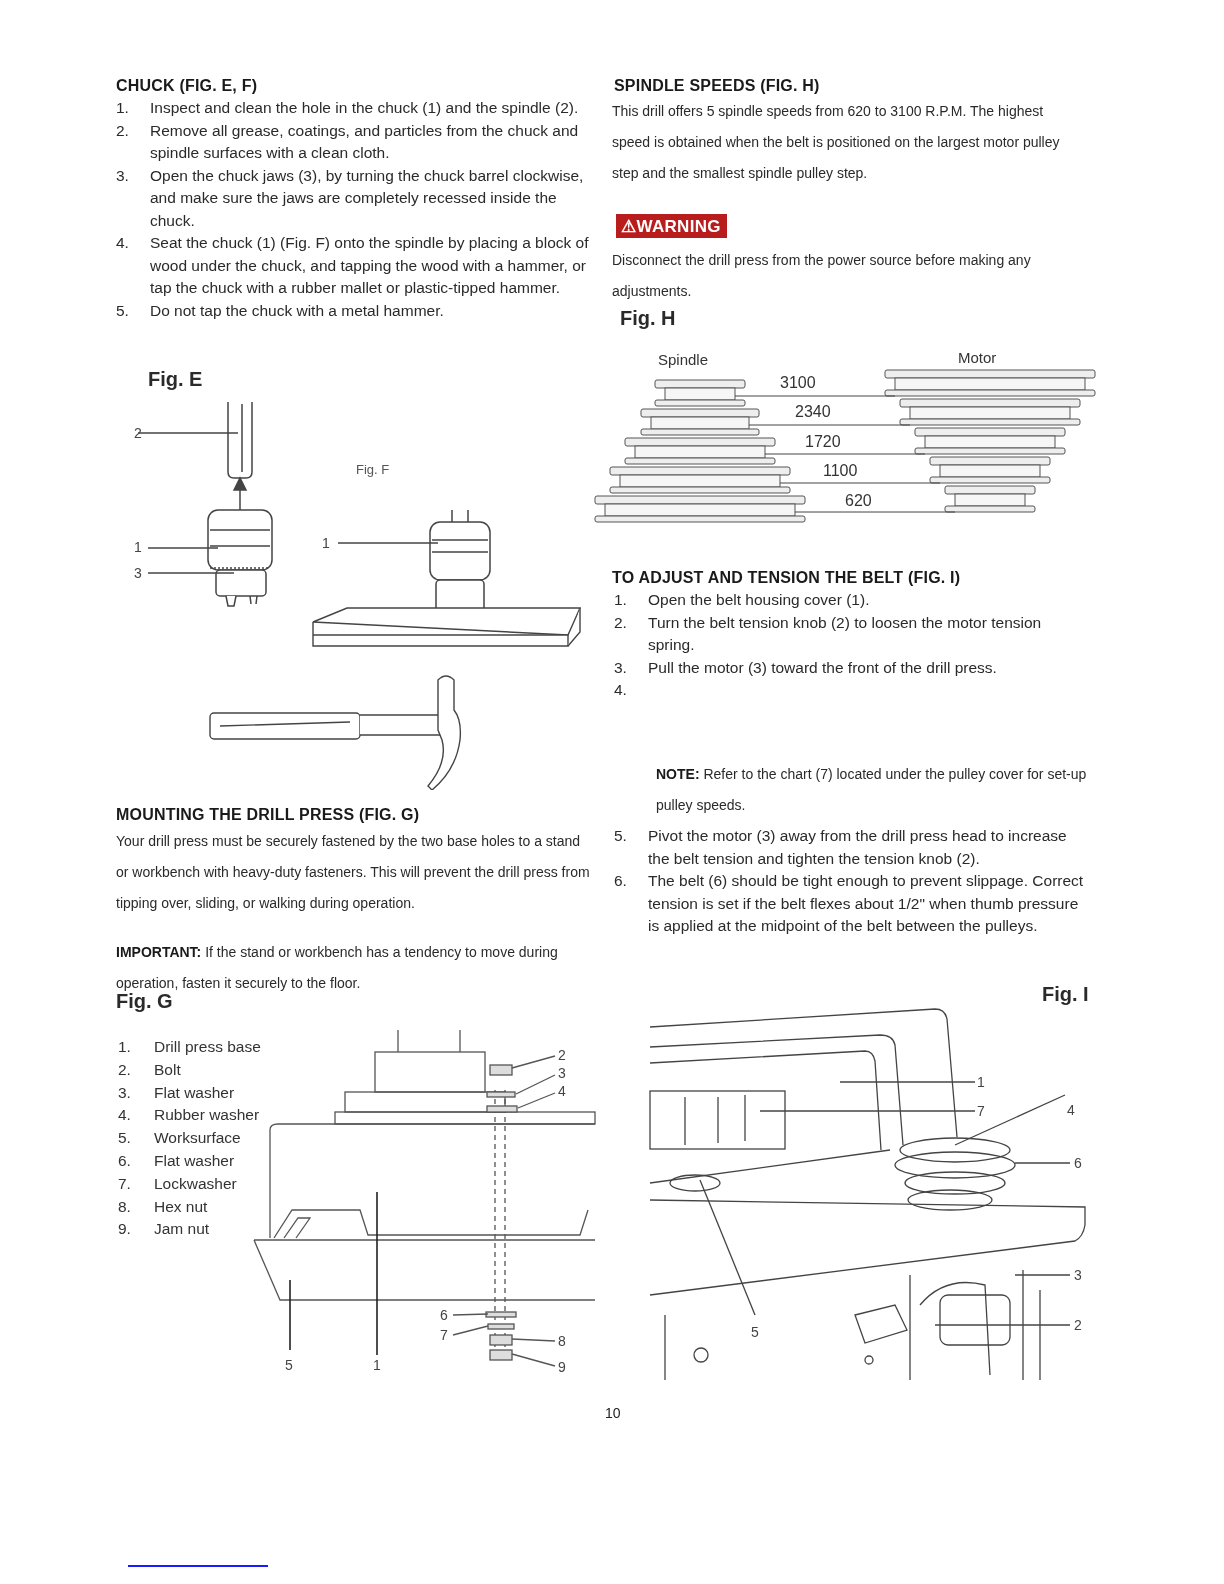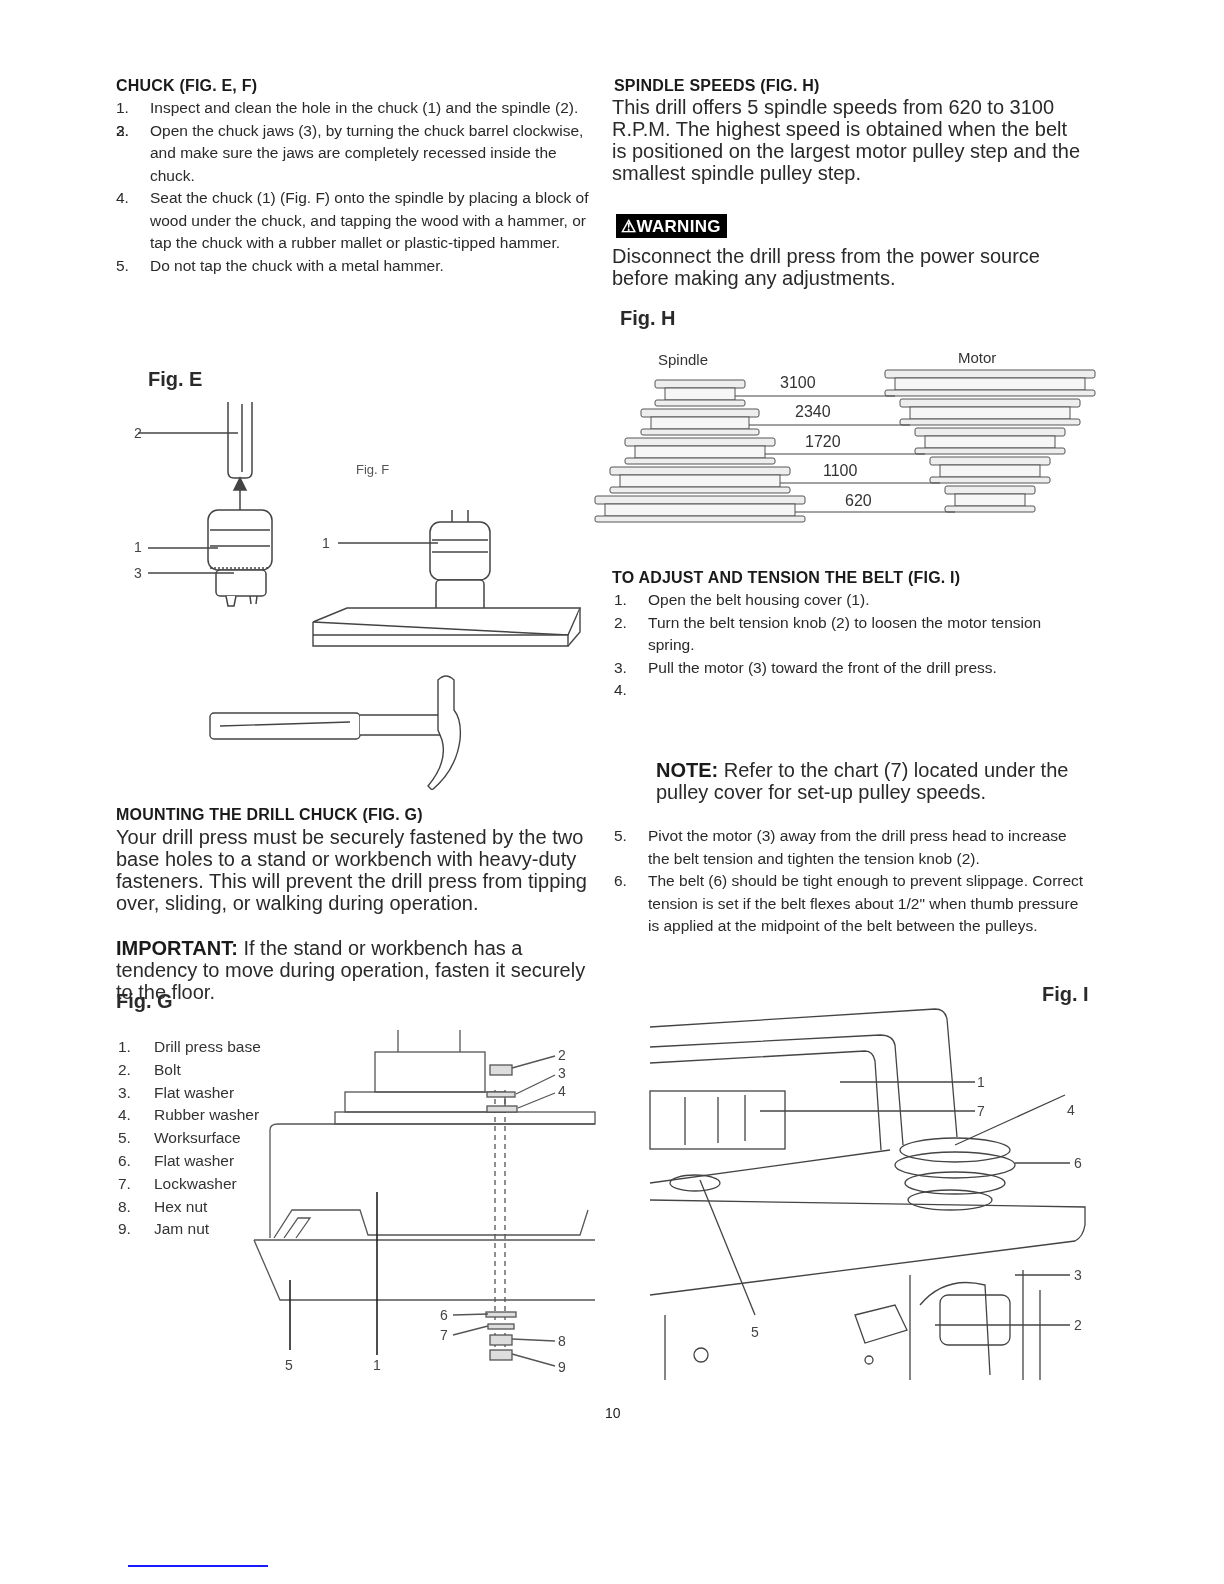--- a/index.html
+++ b/index.html
@@ -1,39 +1,39 @@
 <!DOCTYPE html>
 <html><head>
 <meta charset="utf-8">
 <style>
   html, body { margin: 0; padding: 0; background: #ffffff; }
   body { width: 1224px; height: 1584px; position: relative; overflow: hidden;
          font-family: "Liberation Sans", sans-serif; color: #222; }
   .abs { position: absolute; }
   .h { font-weight: bold; font-size: 16px; color: #1a1a1a; letter-spacing: 0.2px; }
-  .p { font-size: 20px; line-height: 22px; color: #2a2a2a; }
+  .p { font-size: 14px; line-height: 31px; color: #2a2a2a; }
   ol.steps { list-style: none; margin: 0; padding: 0; }
   ol.steps li { position: relative; padding-left: 36px; font-size: 15.5px; line-height: 22.5px; color: #2a2a2a; }
   ol.steps li .num { position: absolute; left: 2px; top: 0; }
   .fig { font-weight: bold; font-size: 20px; color: #2a2a2a; text-align: right; }
-  .warn { background: #000000; color: #fff; font-weight: bold; font-size: 17px; padding: 2px 6px 1px 5px; letter-spacing: 0.3px; display: inline-block; }
+  .warn { background: #b91c1c; color: #fff; font-weight: bold; font-size: 17px; padding: 2px 6px 1px 5px; letter-spacing: 0.3px; display: inline-block; }
   svg text { font-family: "Liberation Sans", sans-serif; }
   .partlist { font-size: 15.5px; line-height: 22.8px; color: #333; }
   .partlist li { padding-left: 36px; position: relative; }
   .partlist li .num { position: absolute; left: 0; }
   .pageno { font-size: 14px; color: #222; }
   .bottom-link { position: absolute; left: 128px; top: 1565px; width: 140px; height: 2px; background: #1a1aff; }
 </style>
 </head>
 <body>
 
 <div class="abs h" style="left:116px; top:77px;text-align:right;">CHUCK  (FIG. E, F)</div>
 <ol class="steps abs" style="left:114px; top:97px; width:475px;">
   <li><span class="num">1.</span><span>Inspect and clean the hole in the chuck (1) and the spindle (2).</span></li>
-  <li><span class="num">2.</span></li>
+  <li><span class="num">2.</span><span>Remove all grease, coatings, and particles from the chuck and spindle surfaces with a clean cloth.</span></li>
   <li><span class="num">3.</span><span>Open the chuck jaws (3), by turning the chuck barrel clockwise, and make sure the jaws are completely recessed inside the chuck.</span></li>
   <li><span class="num">4.</span><span>Seat the chuck (1) (Fig. F) onto the spindle by placing a block of wood under the chuck, and tapping the wood with a hammer, or tap the chuck with a rubber mallet or plastic-tipped hammer.</span></li>
   <li><span class="num">5.</span><span>Do not tap the chuck with a metal hammer.</span></li>
 </ol>
 
 <div class="abs fig" style="left:148px; top:368px;">Fig. E</div>
 <div class="abs fig" style="left:356px; top:462px; font-weight:normal; color:#555; font-size:13px;">Fig. F</div>
 
 <svg class="abs" style="left:110px; top:390px;" width="490" height="400">
 
@@ -78,21 +78,21 @@
   </g>
 
   <g stroke="#444" fill="#fff" stroke-width="1.4">
     <rect x="100" y="323" width="150" height="26" rx="4"></rect>
     <line x1="110" y1="336" x2="240" y2="332"></line>
     <path d="M250 325 L330 325 L330 345 L250 345"></path>
     <path d="M328 290 Q336 282 344 290 L344 320 Q352 330 350 350 Q346 380 322 400 L318 396 Q338 372 332 350 L328 340 Z"></path>
   </g>
 </svg>
 
-<div class="abs h" style="left:116px; top:806px;">MOUNTING THE DRILL CHUCK  (FIG. G)</div>
+<div class="abs h" style="left:116px; top:806px;">MOUNTING THE DRILL PRESS  (FIG. G)</div>
 <div class="abs p" style="left:116px; top:826px; width:478px;">Your drill press must be securely fastened by the two base holes to a stand or workbench with heavy-duty fasteners. This will prevent the drill press from tipping over, sliding, or walking during operation.</div>
 <div class="abs p" style="left:116px; top:937px; width:478px;">
   <b style="color:#1a1a1a;">IMPORTANT:</b><span> If the stand or workbench has a tendency to move during operation, fasten it securely to the floor.</span>
 </div>
 
 <div class="abs fig" style="left:116px; top:990px;">Fig. G</div>
 <ol class="partlist abs" style="left:118px; top:1036px; list-style:none; margin:0; padding:0;">
   <li><span class="num">1.</span><span>Drill press base</span></li>
   <li><span class="num">2.</span><span>Bolt</span></li>
   <li><span class="num">3.</span><span>Flat washer</span></li>

